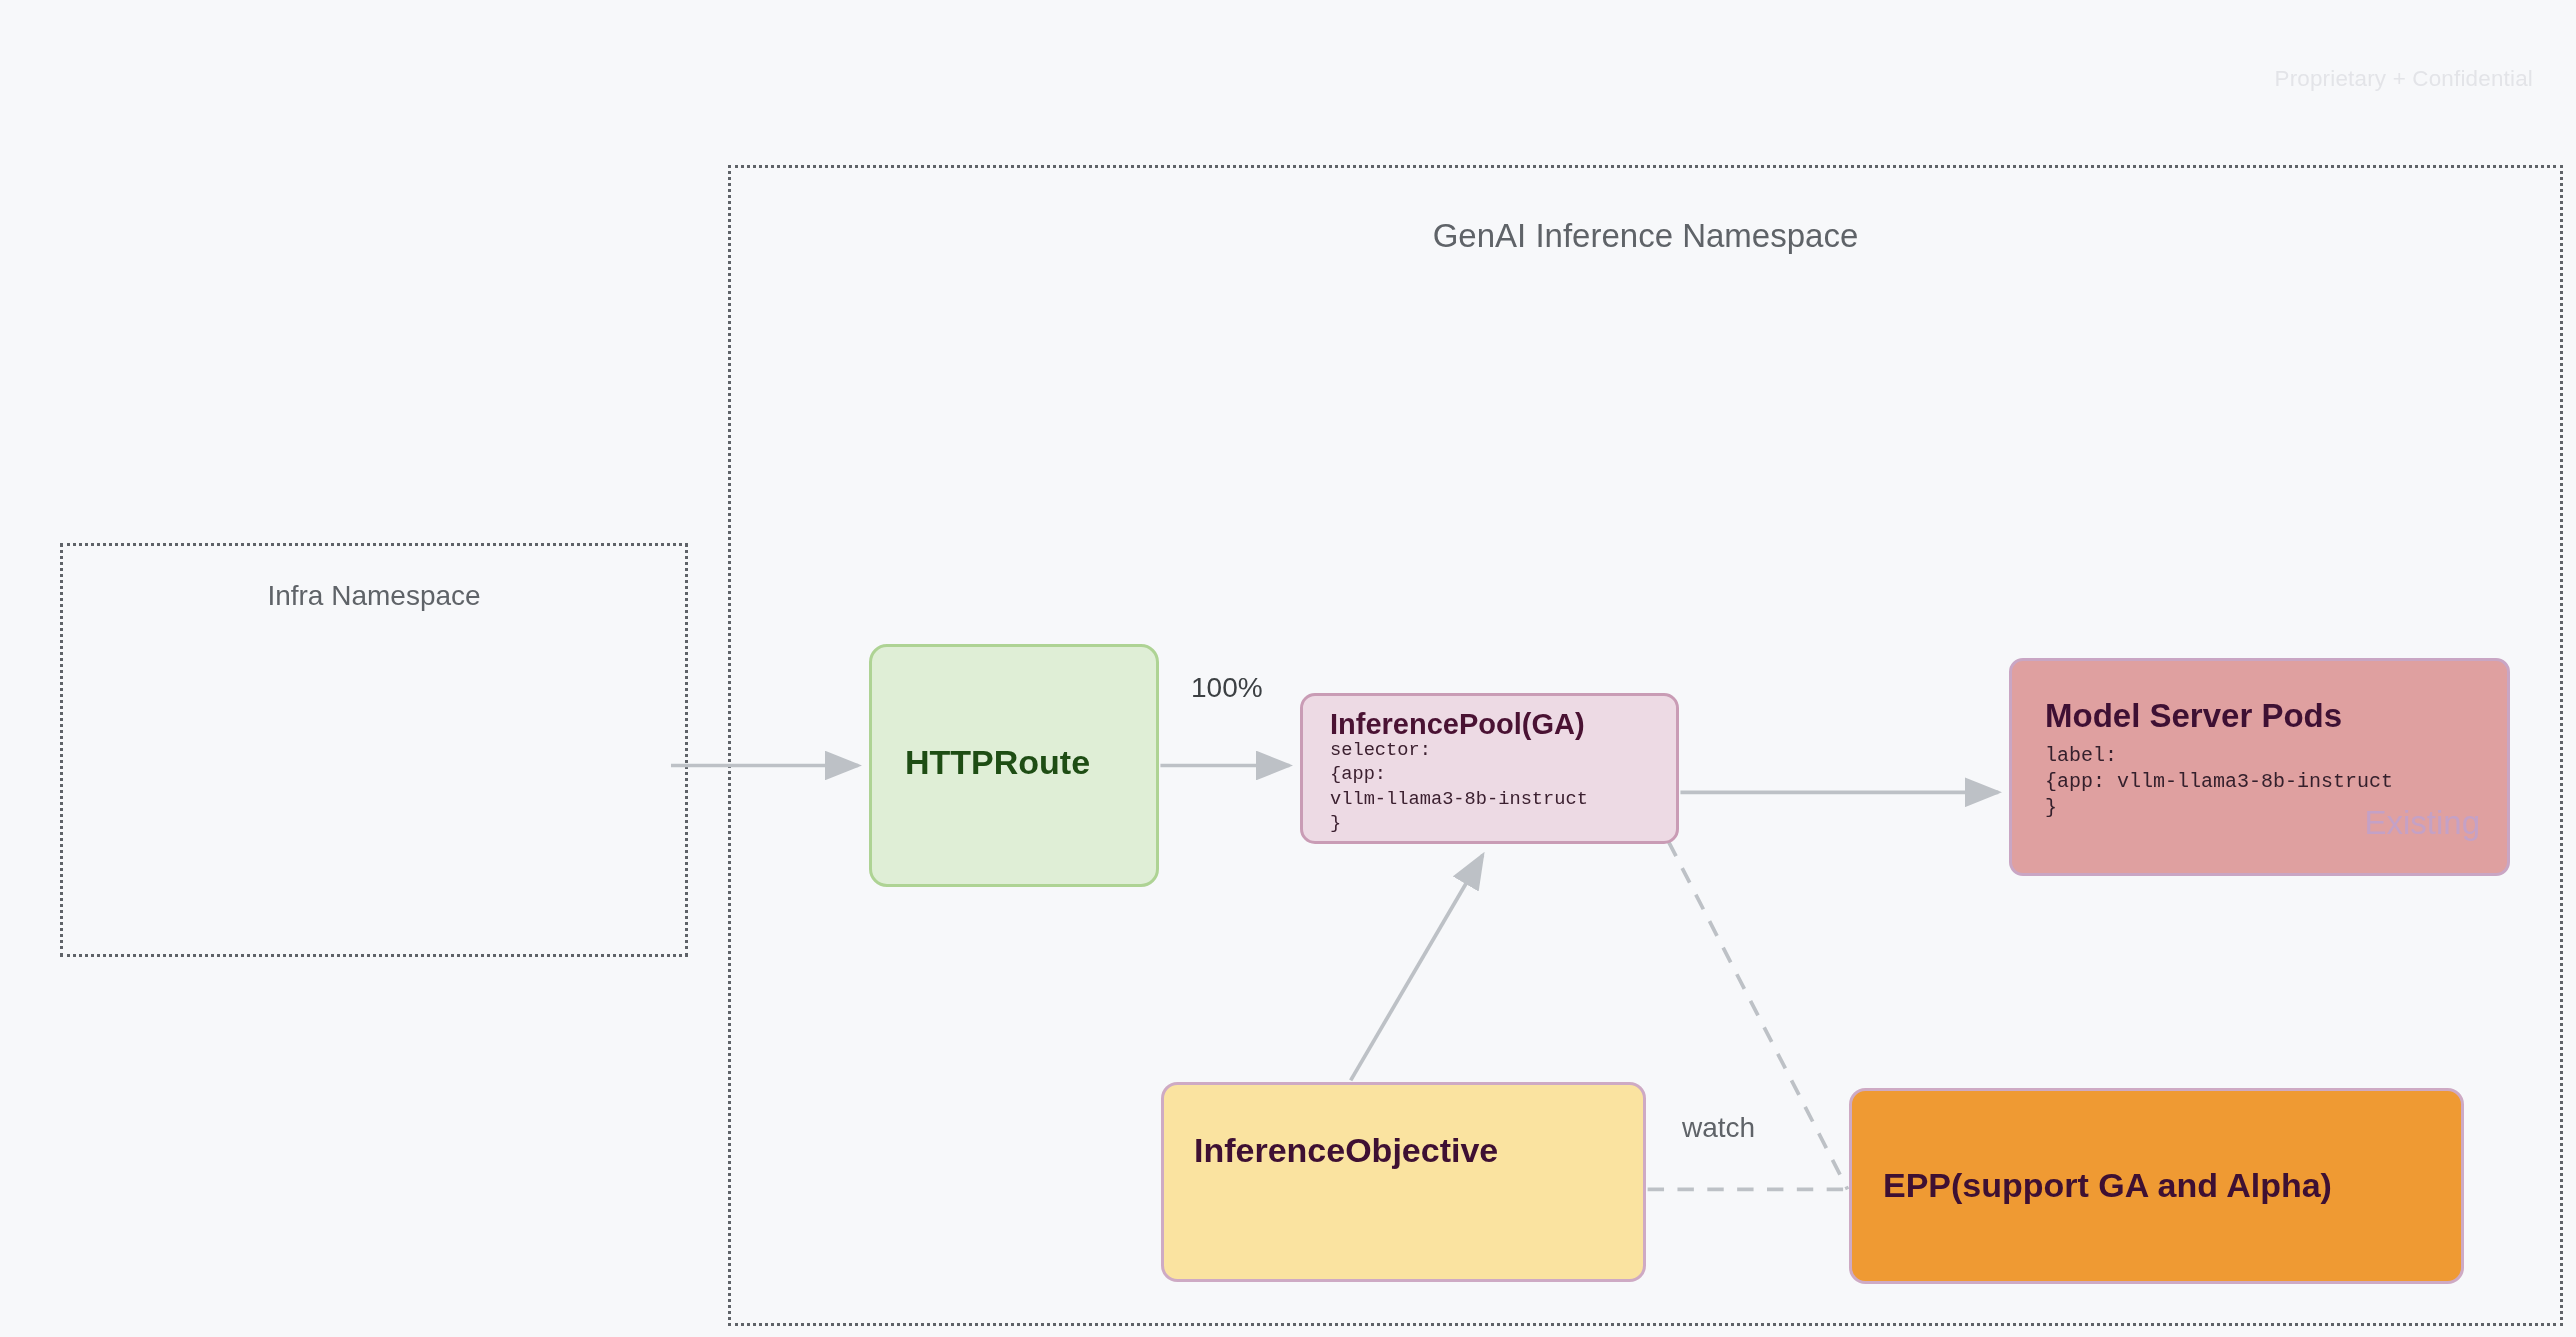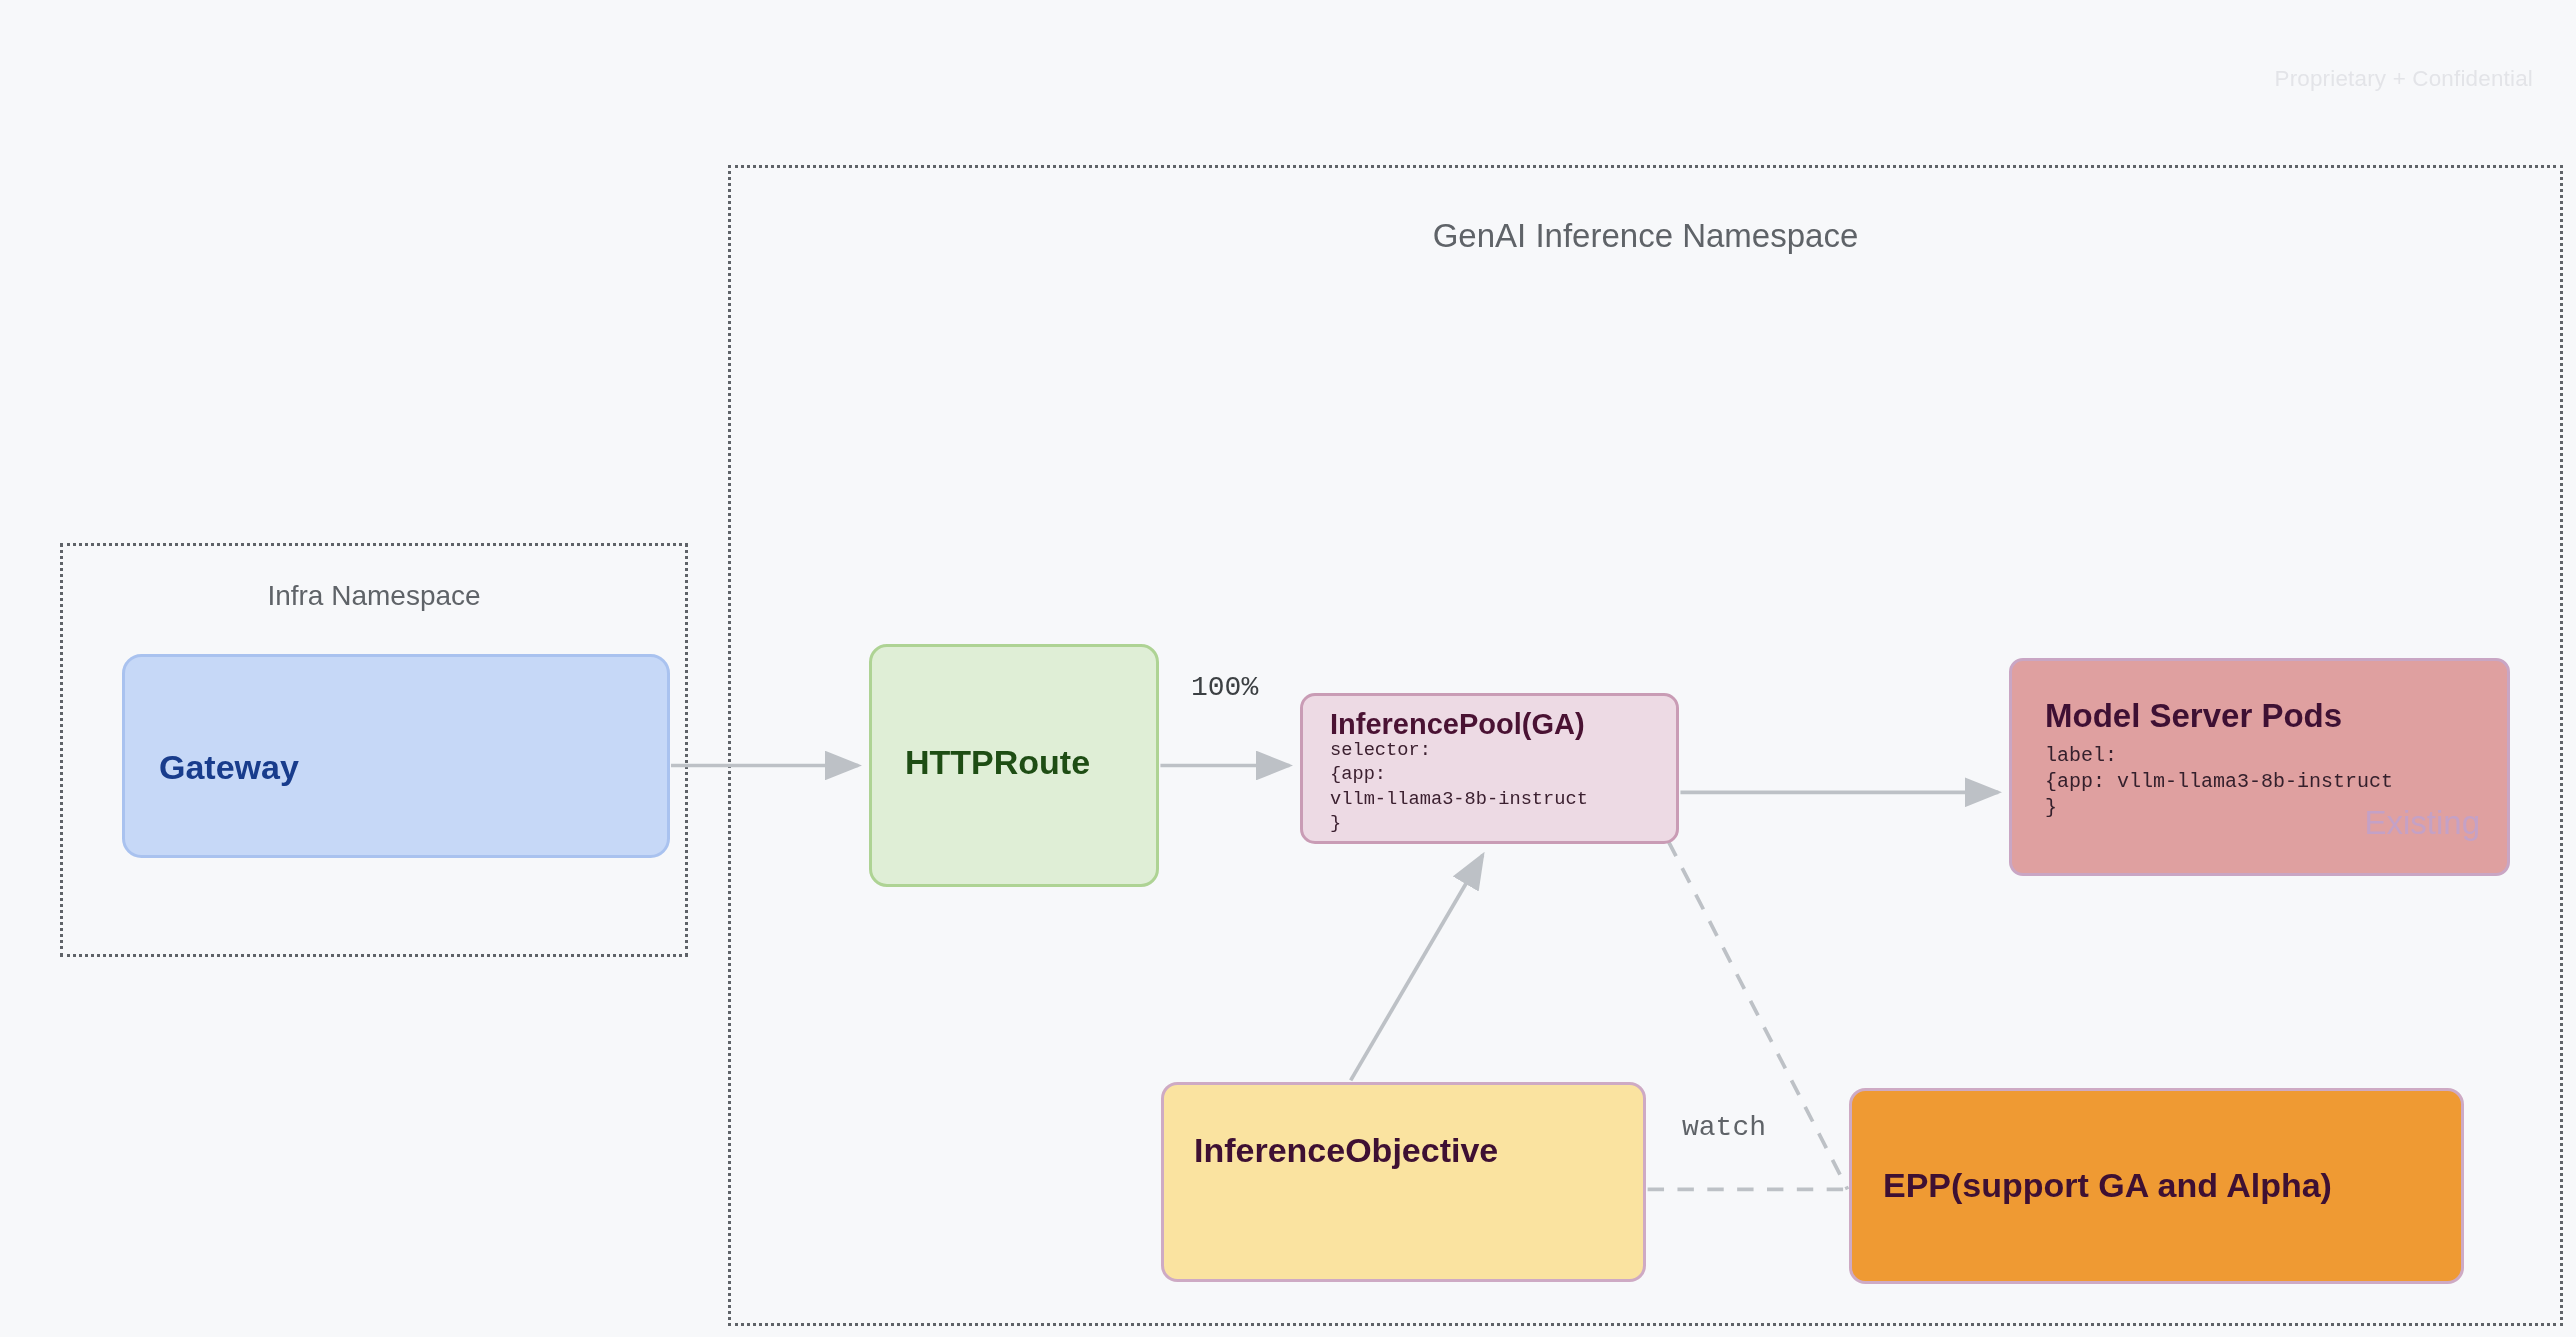--- a/index.html
+++ b/index.html
@@ -178,21 +178,20 @@
     left: 31px; top: 75px;
     font-size: 34px;
     color: #3e1033;
   }
 
   
   .edge-label {
     position: absolute;
     color: #3c4043;
     white-space: nowrap;
-    font-family: Liberation Mono, monospace;
   }
   #label-100 { left: 1191px; top: 672px; font-size: 28px; }
   #label-watch { left: 1682px; top: 1112px; font-size: 28px; color: #5f6368; }
 
   
   #connectors {
     position: absolute;
     left: 0; top: 0;
     width: 2576px;
     height: 1337px;
@@ -242,23 +241,20 @@
     </g>
 
     <g>
       <line x1="2208" y1="1594" x2="2476" y2="1594" stroke="#bdc1c6" stroke-width="5" stroke-dasharray="22 18"></line>
     </g>
   </svg>
 
   <div class="edge-label" id="label-100">100%</div>
   <div class="edge-label" id="label-watch">watch</div>
 
-  <div class="node" id="node-gateway">
-    <div class="title">Gateway</div>
-  </div>
 
   <div class="node" id="node-httproute">
     <div class="title">HTTPRoute</div>
   </div>
 
   <div class="node" id="node-inferencepool">
     <div class="title">InferencePool(GA)</div>
     <div class="code">selector:
 {app:
 vllm-llama3-8b-instruct

